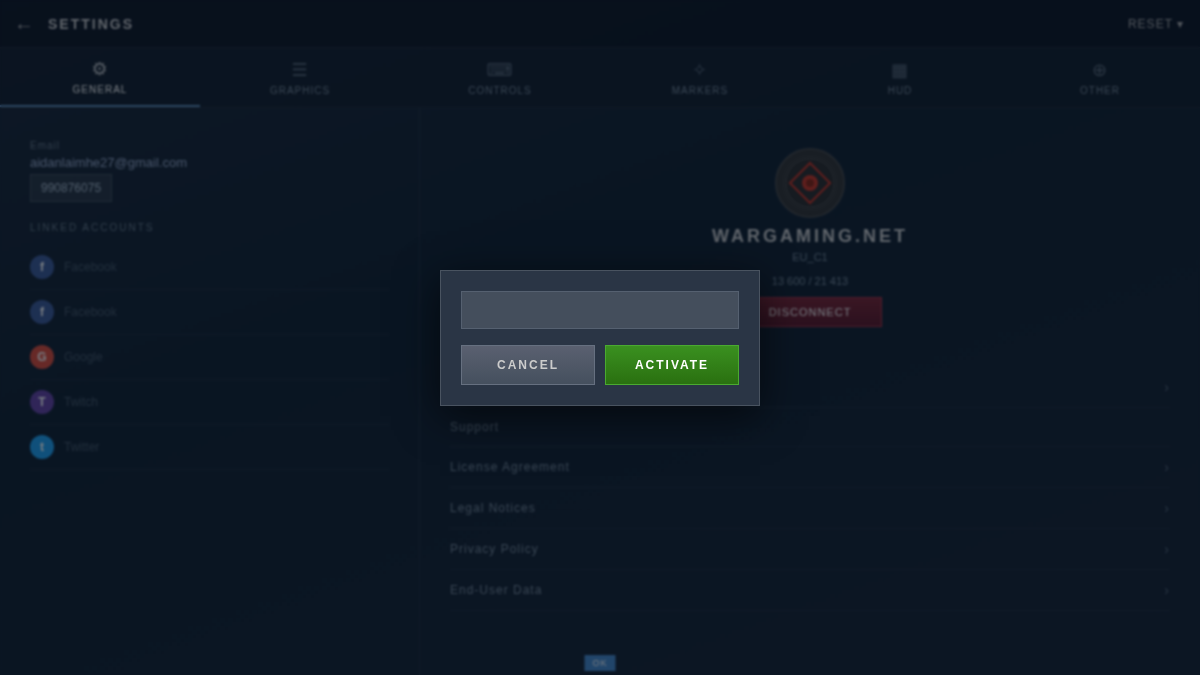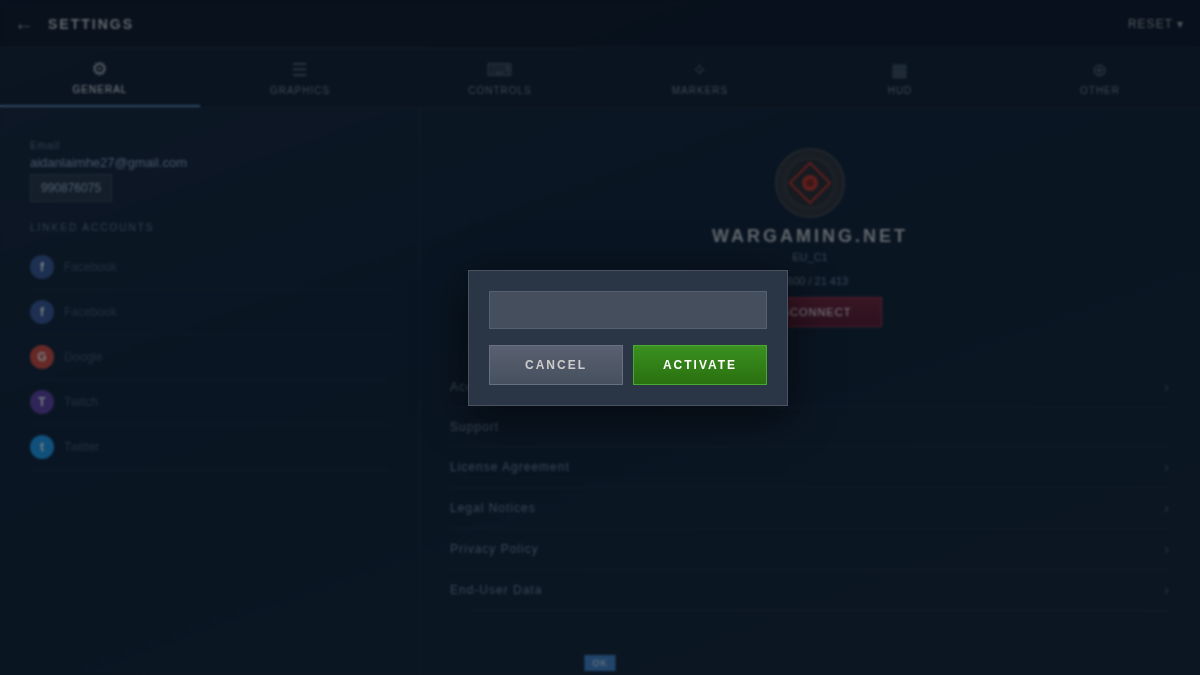--- a/index.html
+++ b/index.html
@@ -266,21 +266,20 @@
       position: absolute;
       top: 50%;
       left: 50%;
       transform: translate(-50%, -50%);
       background: #2a3545;
       border: 1px solid rgba(255,255,255,0.15);
       width: 320px;
       padding: 20px;
       z-index: 20;
       box-shadow: 0 10px 40px rgba(0,0,0,0.6);
-      margin-left: 28px;
     }
 
     .dialog-input {
       width: 100%;
       background: #444e5c;
       border: 1px solid #556070;
       color: #ccc;
       padding: 10px 12px;
       font-size: 14px;
       outline: none;

